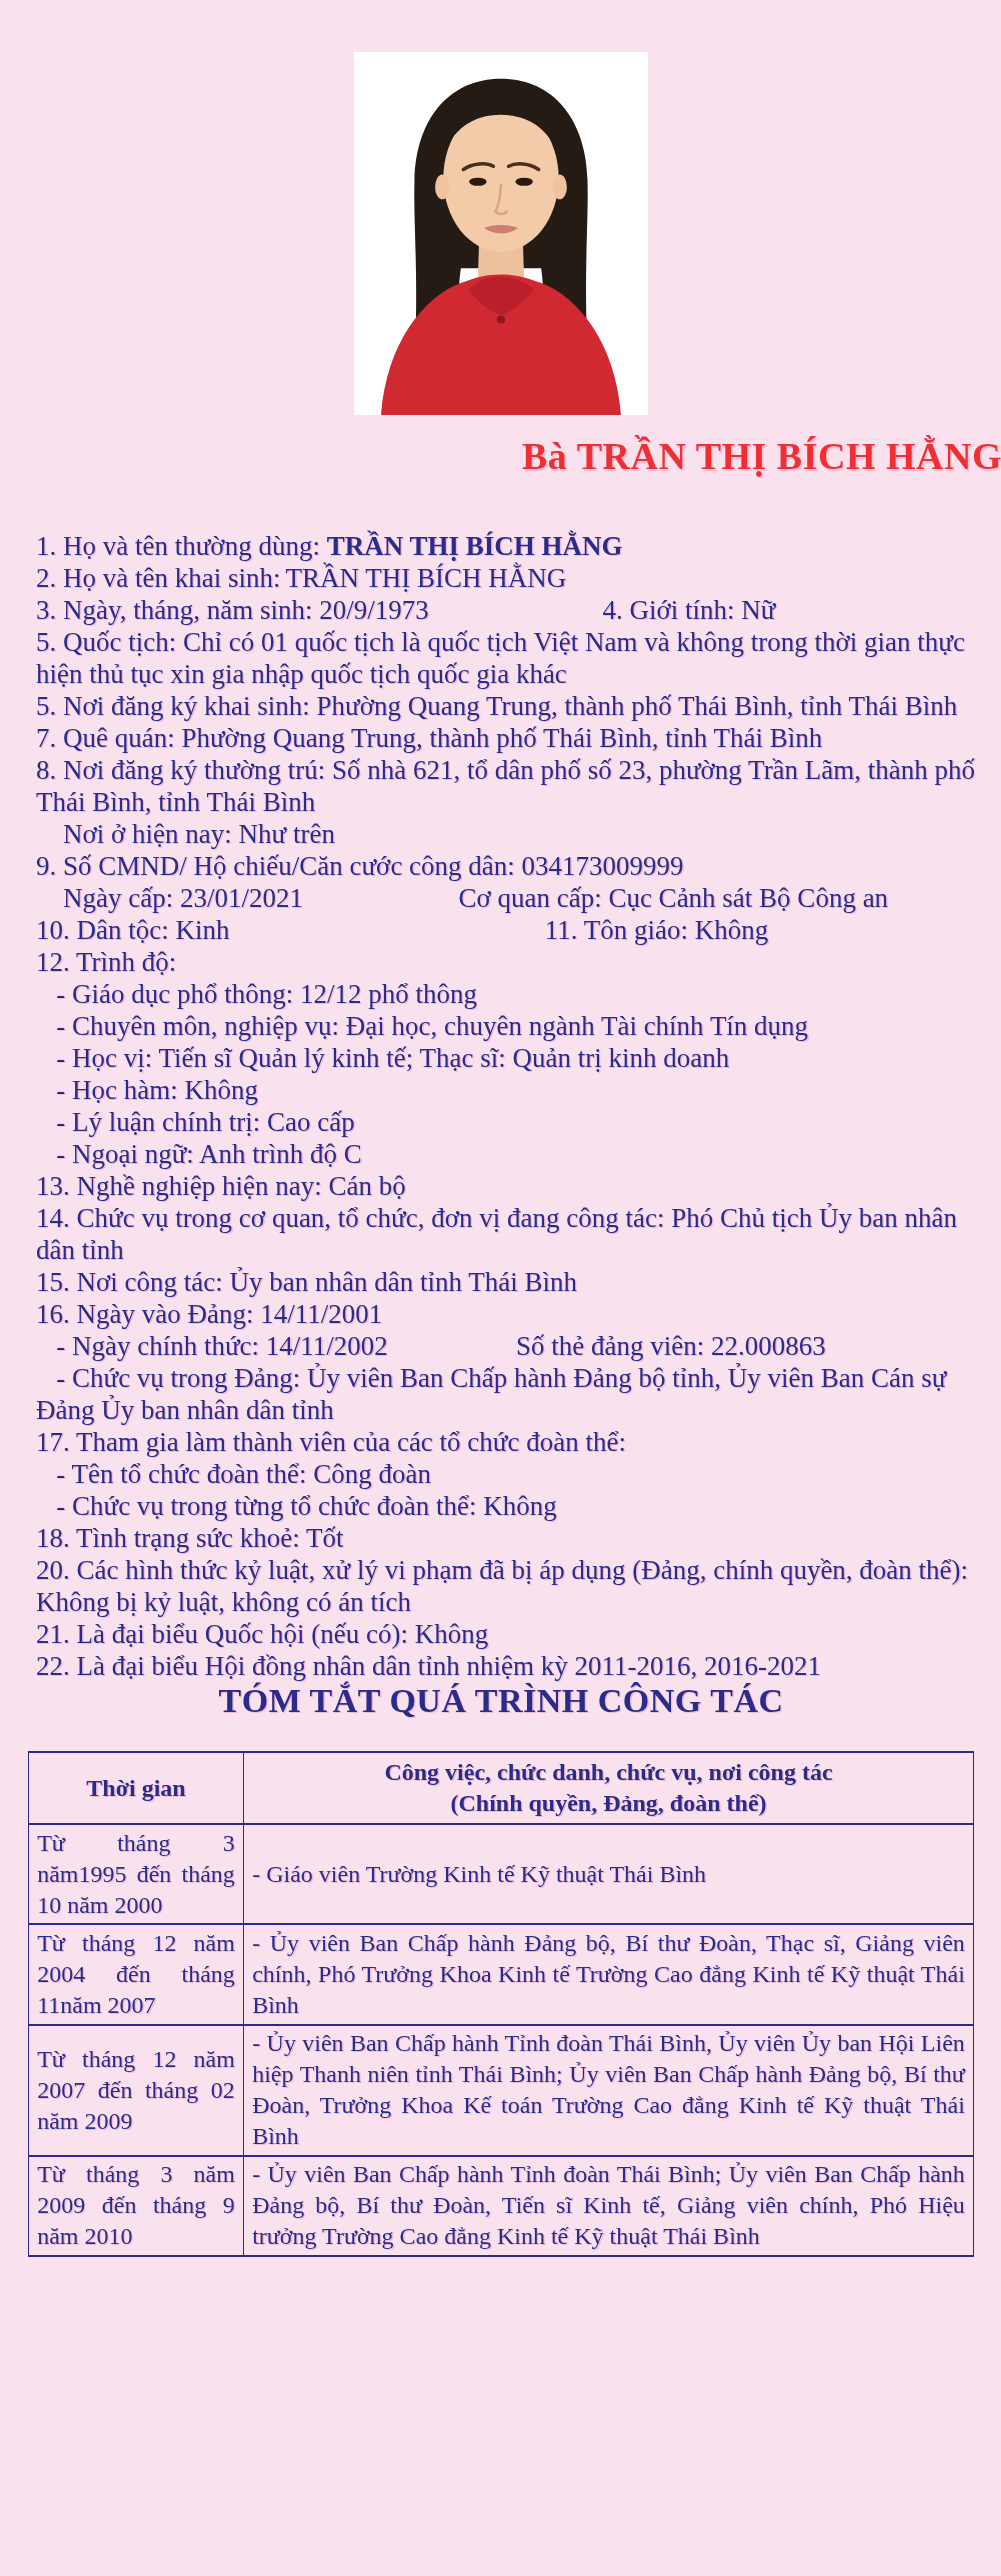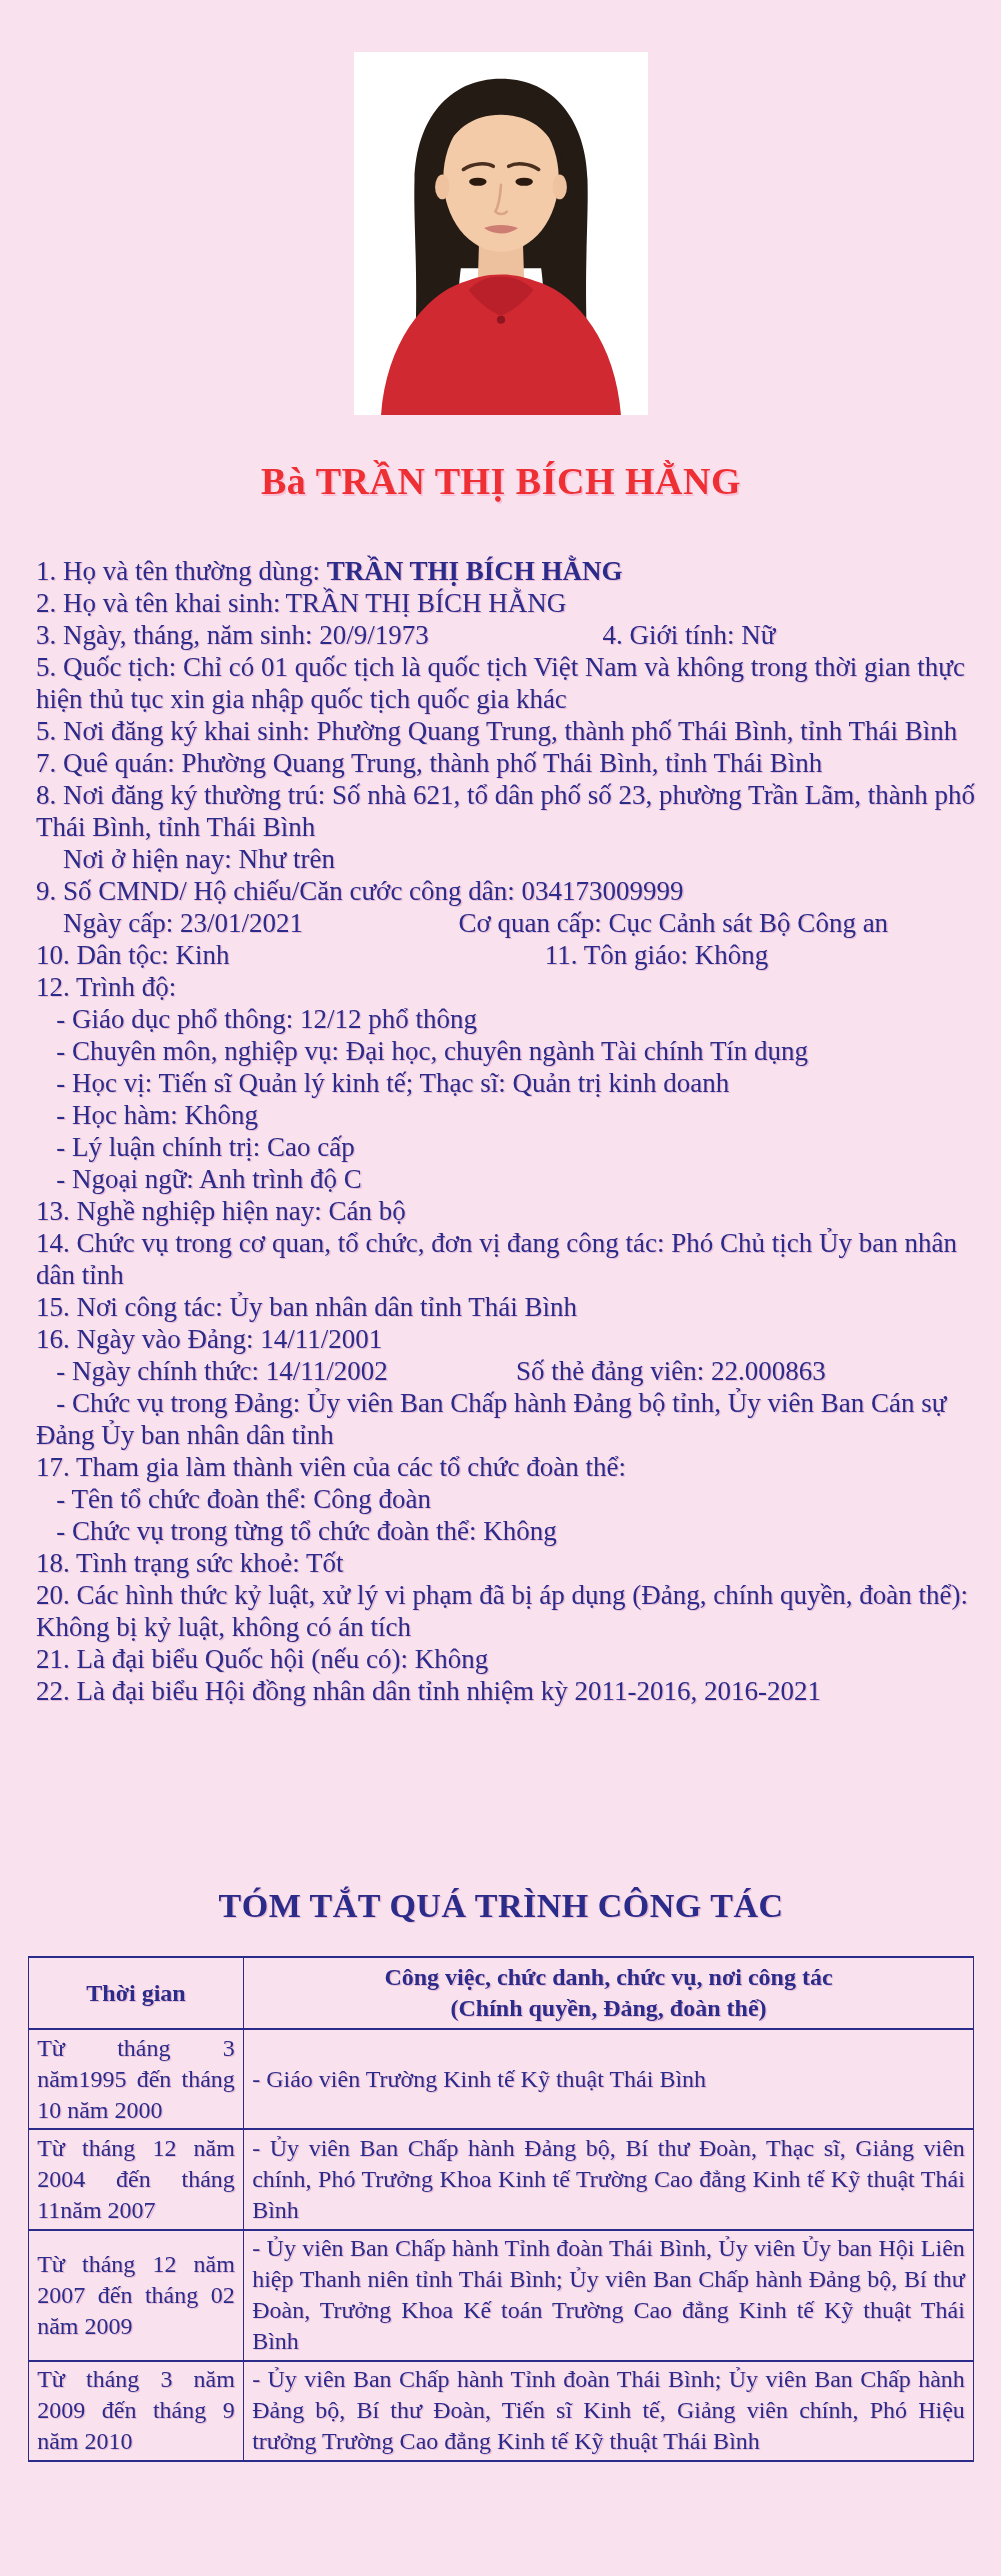--- a/index.html
+++ b/index.html
@@ -18,43 +18,42 @@
   
   .photo{
     display:block;
     margin:52px auto 0 auto;
     width:294px;height:363px;
     background:#ffffff;
   }
 
   
   .main-title{
-    margin-top:44px;
-    text-align:center;
+    margin-top:19px;
+    text-align:right;
     font-size:38px;
     font-weight:700;
     color:#ee2f33;
     letter-spacing:0.5px;
     text-shadow:1.5px 1.5px 0 rgba(244,170,200,.55);
   }
 
   
   .list{
     margin:52px 6px 0 36px;
     font-size:27px;
     line-height:32px;
   }
   .line{ position:relative; }
   .seg{ white-space:pre-wrap; }
   .bold{ font-weight:700; }
   .rcol{ position:absolute; top:0; white-space:nowrap; }
 
   
   .career-title{
-    margin-top:180px;
     text-align:center;
     font-size:34px;
     font-weight:700;
     letter-spacing:0.5px;
   }
   table.career{
     margin:31px auto 0 28px;
     width:946px;
     border-collapse:collapse;
     table-layout:fixed;

